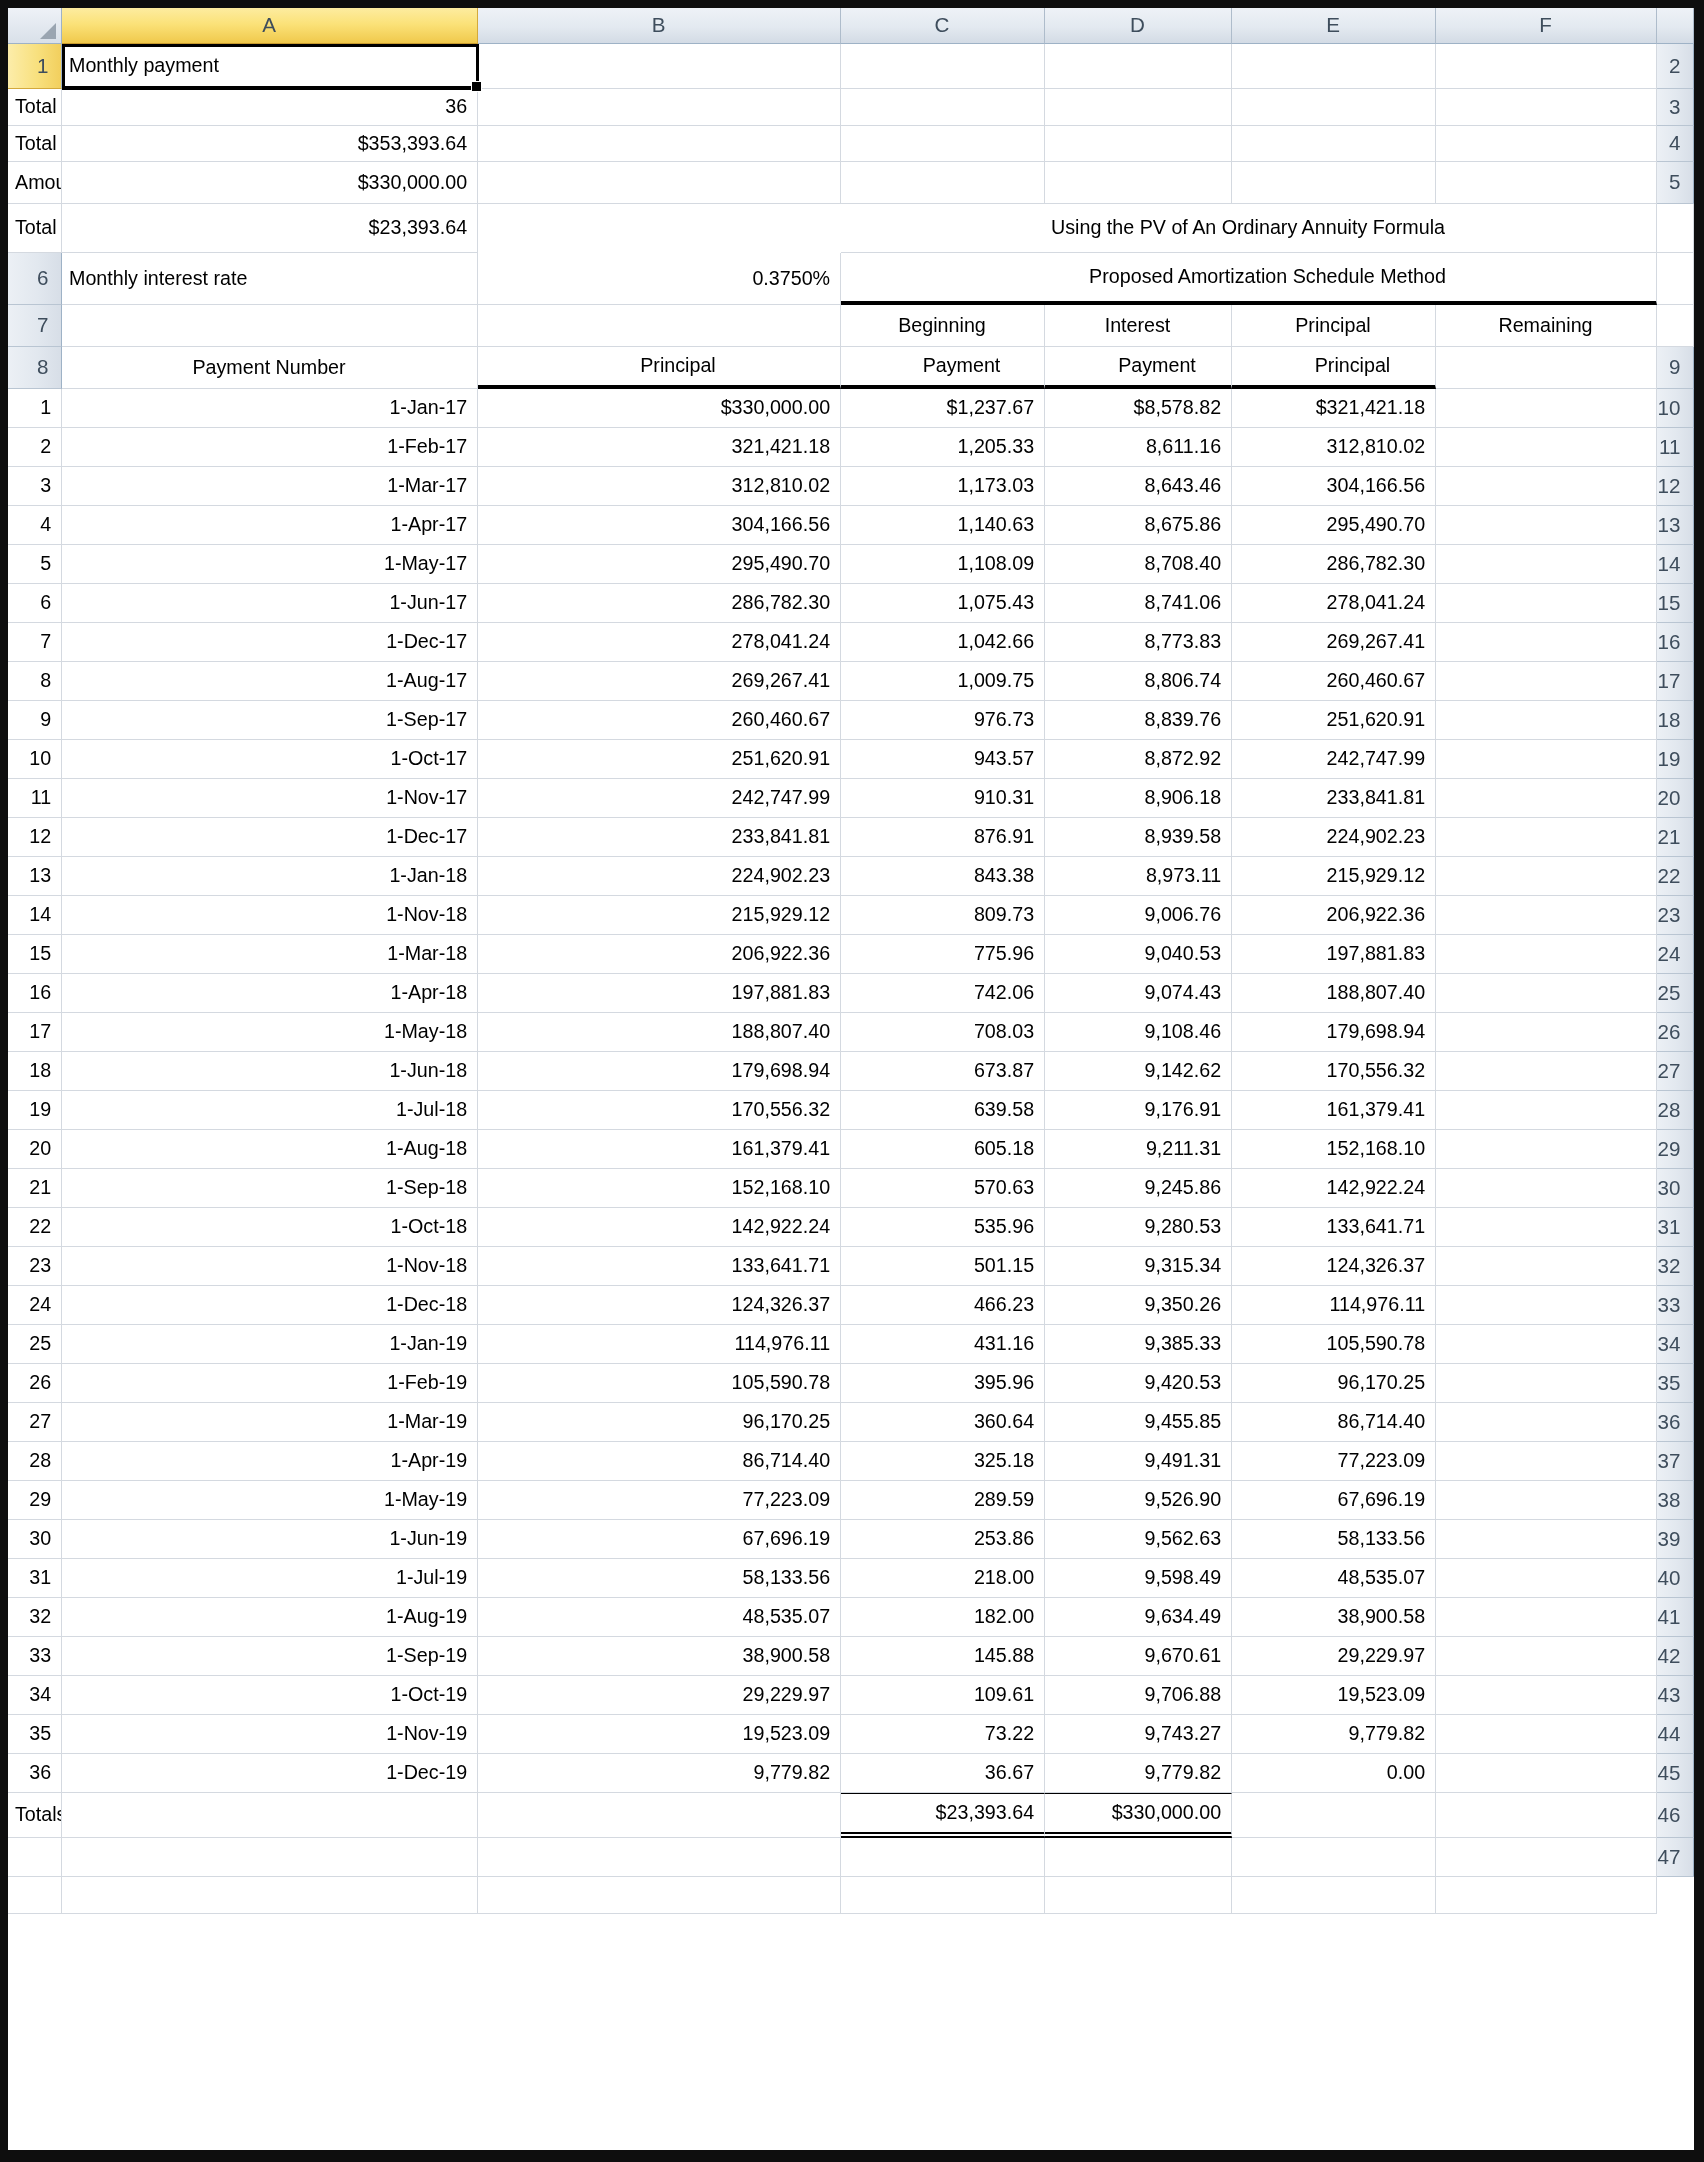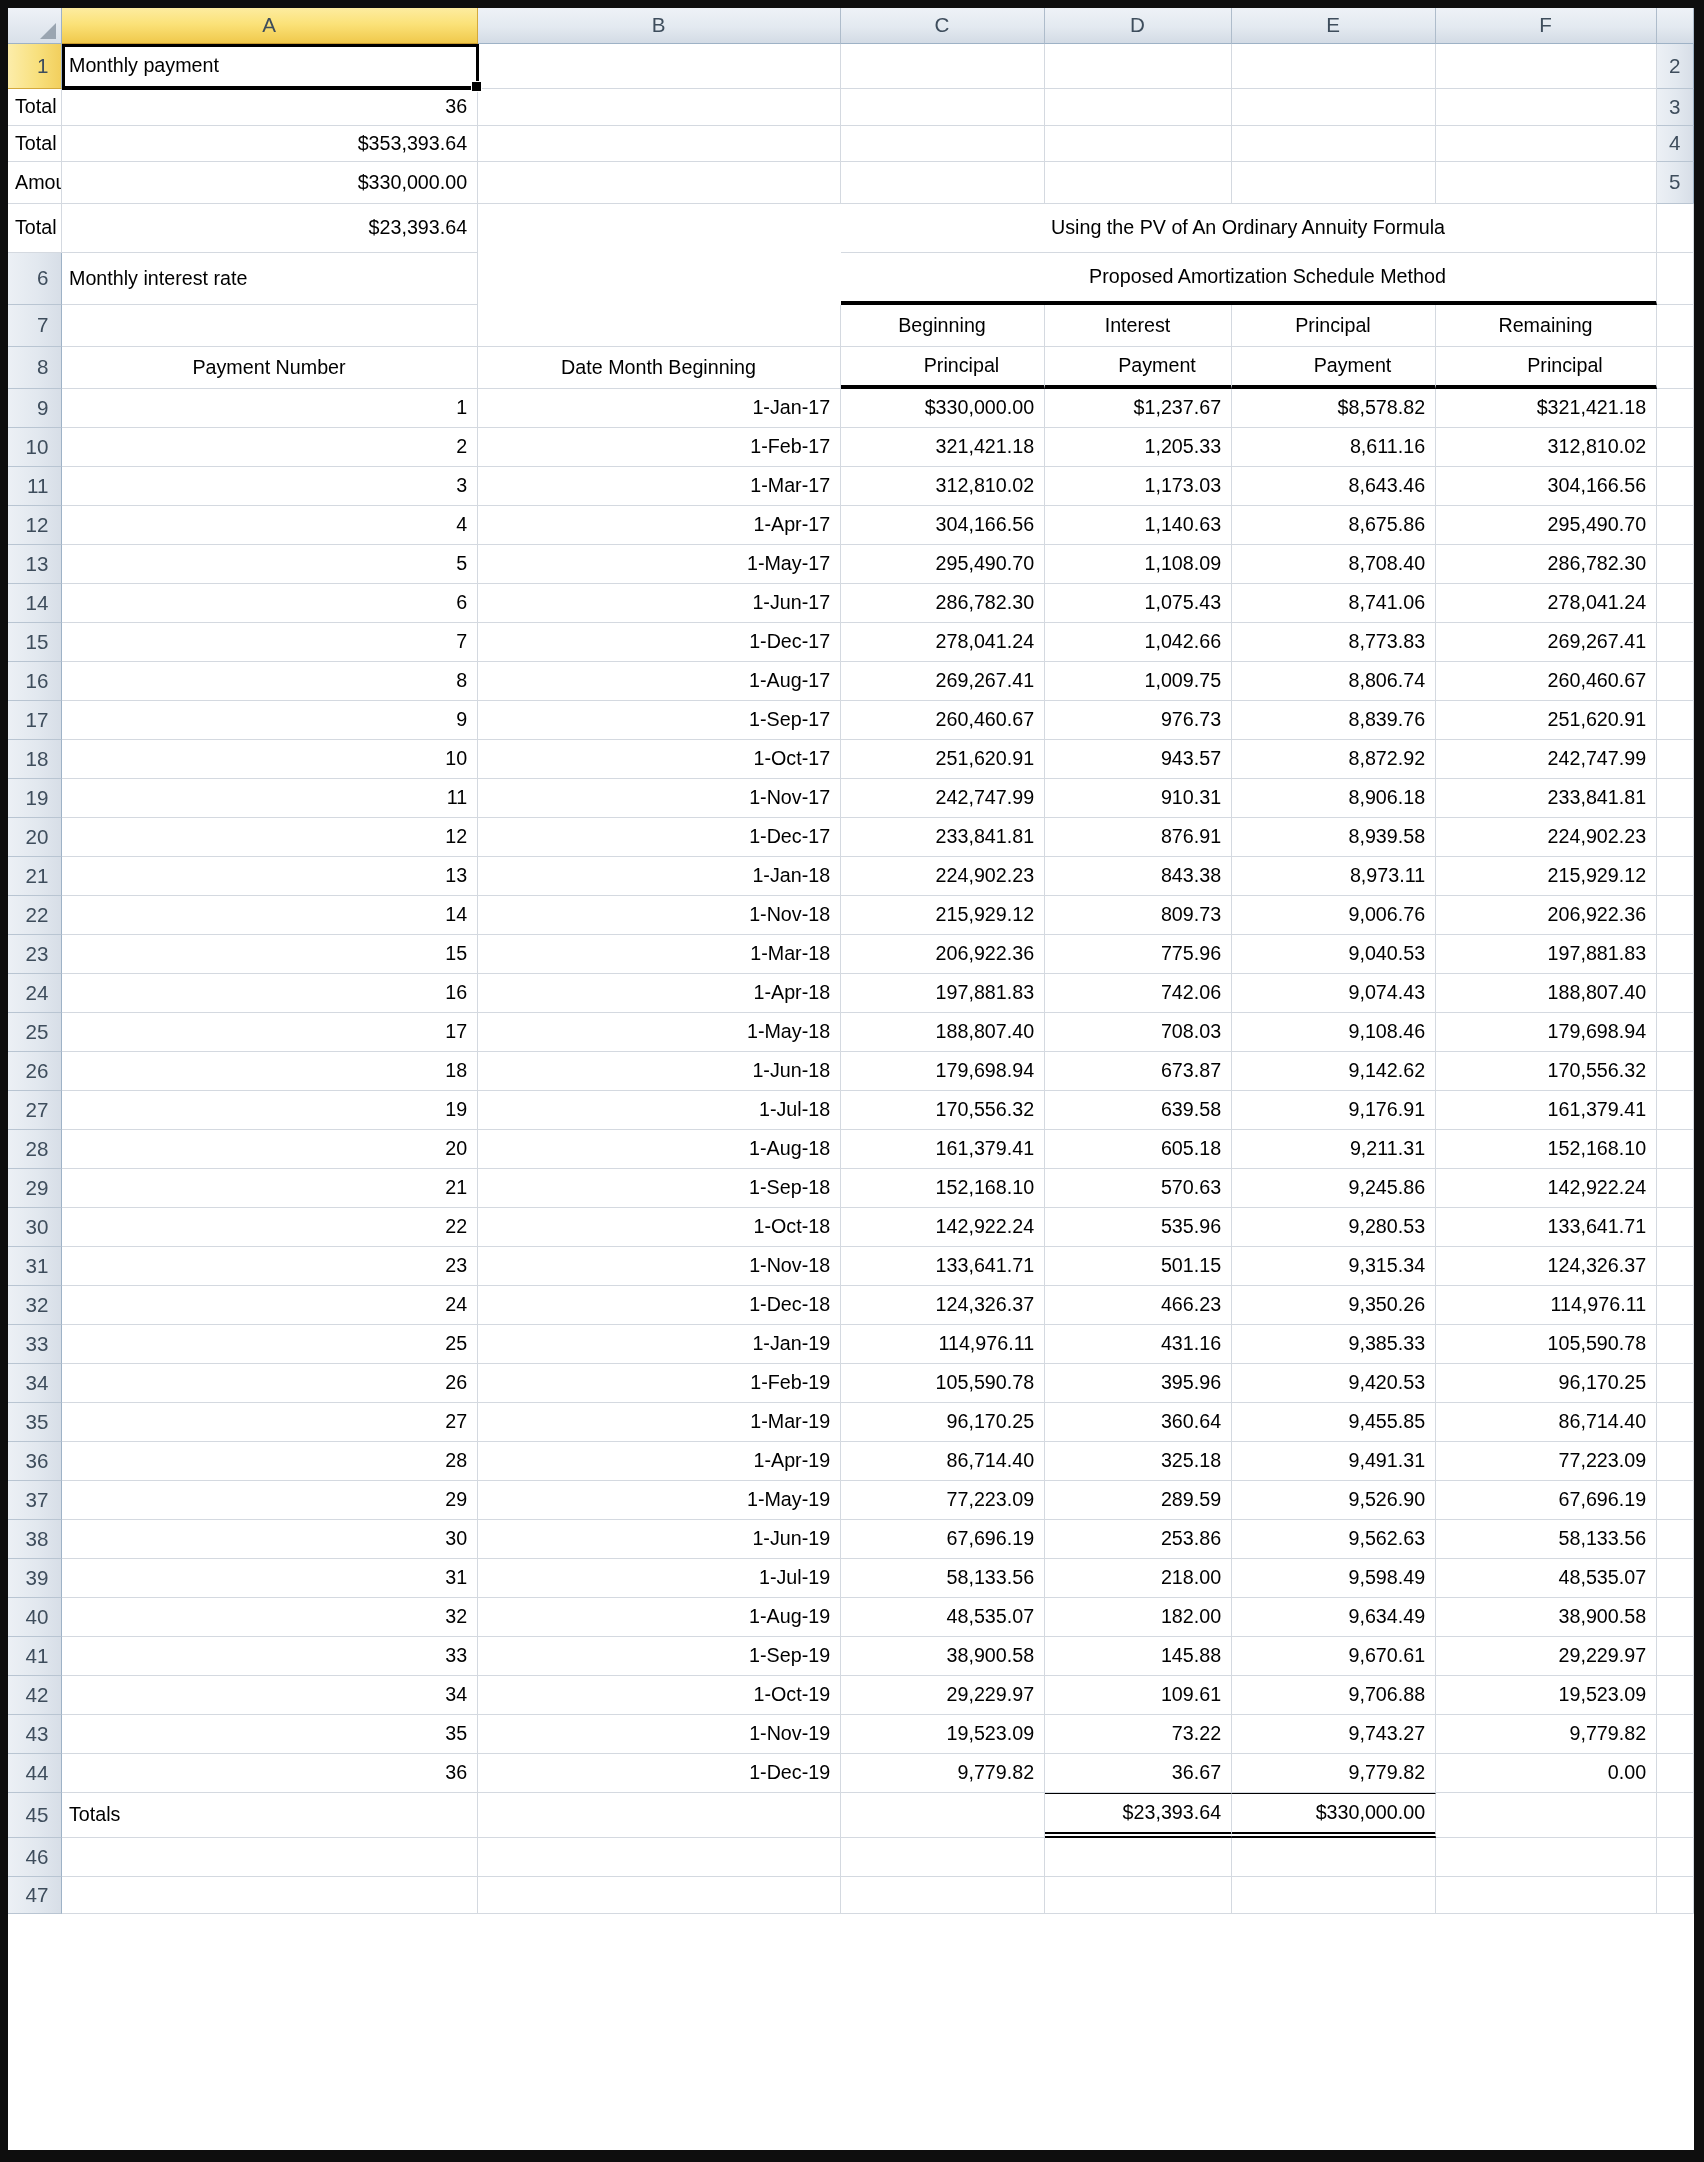--- a/index.html
+++ b/index.html
@@ -115,33 +115,33 @@
         <div class="c "></div>
         <div class="c "></div>
         <div class="c "></div>
         <div class="c row-h">5</div>
         <div class="c lbl">Total interest paid</div>
         <div class="c num">$23,393.64</div>
         <div class="c banner" style="grid-column: 4 / span 4;">Using the PV of An Ordinary Annuity Formula</div>
         <div class="c "></div>
         <div class="c row-h">6</div>
         <div class="c lbl">Monthly interest rate</div>
+        <div class="c num">0.3750%</div>
         <div class="c banner bb-thick" style="grid-column: 4 / span 4;">Proposed Amortization Schedule Method</div>
         <div class="c "></div>
         <div class="c row-h">7</div>
         <div class="c "></div>
         <div class="c "></div>
         <div class="c ctr">Beginning</div>
         <div class="c ctr">Interest</div>
         <div class="c ctr">Principal</div>
         <div class="c ctr">Remaining</div>
         <div class="c "></div>
         <div class="c row-h">8</div>
         <div class="c ctr">Payment Number</div>
-        <div class="c ctr">Date Month Beginning</div>
         <div class="c ctr bb-thick">Principal</div>
         <div class="c ctr bb-thick">Payment</div>
         <div class="c ctr bb-thick">Payment</div>
         <div class="c ctr bb-thick">Principal</div>
         <div class="c "></div>
         <div class="c row-h">9</div>
         <div class="c num">1</div>
         <div class="c num">1-Jan-17</div>
         <div class="c num">$330,000.00</div>
         <div class="c num">$1,237.67</div>

